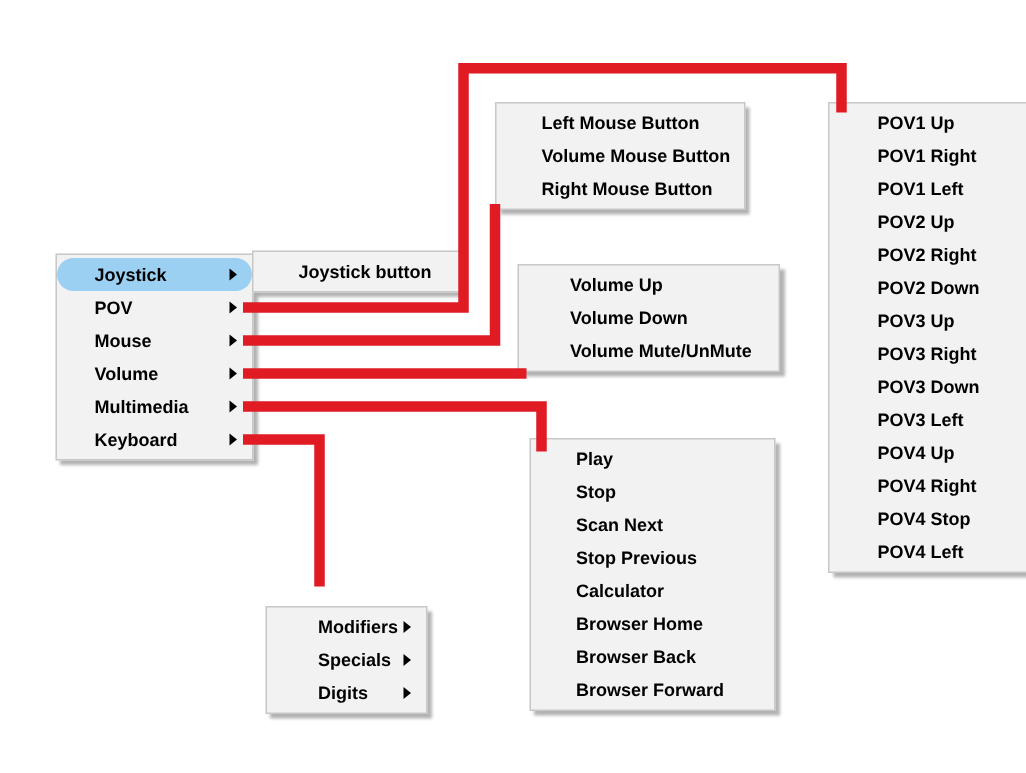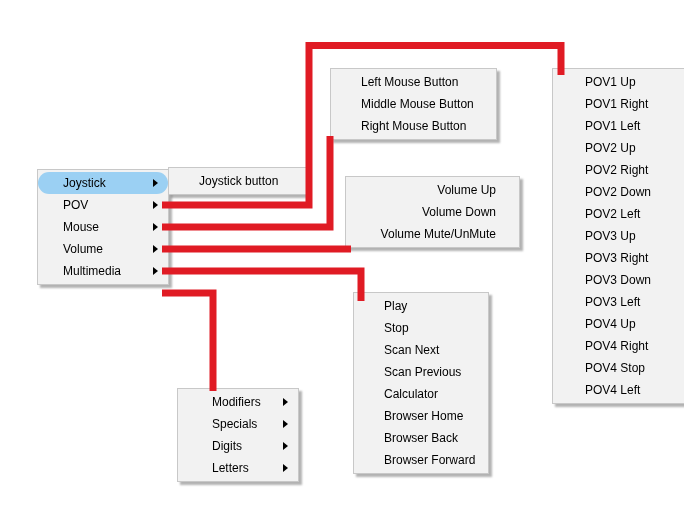--- a/index.html
+++ b/index.html
@@ -24,45 +24,46 @@
     background: var(--menu-bg);
     border: 1px solid var(--menu-border);
     box-shadow: 3px 3px 2px rgba(0,0,0,0.30);
     padding: 2px 0;
     z-index: 1;
   }
   .menu .item {
     height: 22px;
     line-height: 22px;
     padding-left: 30px;
-    padding-right: 23px;
+    padding-right: 12px;
     position: relative;
     white-space: nowrap;
     cursor: default;
+    font-weight: bold;
   }
   .menu .item.highlighted { background: var(--highlight); border-radius: 11px; }
   .arrow {
     position: absolute;
     right: 10px;
     top: 50%;
     transform: translateY(-50%);
     width: 0; height: 0;
     border-left: 5px solid #000;
     border-top: 4px solid transparent;
     border-bottom: 4px solid transparent;
   }
   
   .m-main        { left: 37px;  top: 169px; width: 132px; }
   .m-main .item  { padding-left: 25px; }
   .m-joystick    { left: 168px; top: 167px; width: 139px; }
   .m-mouse       { left: 330px; top: 68px;  width: 167px; }
   .m-volume      { left: 345px; top: 176px; width: 175px; }
-  .m-volume .item{ padding-left: 34px; text-align: right; }
-  .m-multimedia  { left: 353px; top: 292px; width: 136px; }
-  .m-keyboard    { left: 177px; top: 388px; width: 122px; }
+  .m-volume .item{ padding-left: 34px; }
+  .m-multimedia  { left: 353px; top: 292px; width: 164px; }
+  .m-keyboard    { left: 177px; top: 404px; width: 108px; }
   .m-keyboard .item { padding-left: 34px; }
   .m-pov         { left: 552px; top: 68px;  width: 134px; }
   .m-pov .item   { padding-left: 32px; }
 
   #connector-overlay {
     position: absolute;
     left: 0; top: 0;
     width: 684px; height: 515px;
     z-index: 10;
     pointer-events: none;
@@ -92,34 +93,38 @@
     <span class="arrow"></span>
   </div>
   <div class="item">
     <span>Volume</span>
     <span class="arrow"></span>
   </div>
   <div class="item">
     <span>Multimedia</span>
     <span class="arrow"></span>
   </div>
+  <div class="item">
+    <span>Keyboard</span>
+    <span class="arrow"></span>
+  </div>
 </div>
 
 <div class="menu m-joystick">
   <div class="item">
     <span>Joystick button</span>
   </div>
 </div>
 
 <div class="menu m-mouse">
   <div class="item">
     <span>Left Mouse Button</span>
   </div>
   <div class="item">
-    <span>Middle Mouse Button</span>
+    <span>Volume Mouse Button</span>
   </div>
   <div class="item">
     <span>Right Mouse Button</span>
   </div>
 </div>
 
 <div class="menu m-volume">
   <div class="item">
     <span>Volume Up</span>
   </div>
@@ -135,21 +140,21 @@
   <div class="item">
     <span>Play</span>
   </div>
   <div class="item">
     <span>Stop</span>
   </div>
   <div class="item">
     <span>Scan Next</span>
   </div>
   <div class="item">
-    <span>Scan Previous</span>
+    <span>Stop Previous</span>
   </div>
   <div class="item">
     <span>Calculator</span>
   </div>
   <div class="item">
     <span>Browser Home</span>
   </div>
   <div class="item">
     <span>Browser Back</span>
   </div>
@@ -162,36 +167,31 @@
   <div class="item">
     <span>Modifiers</span>
     <span class="arrow"></span>
   </div>
   <div class="item">
     <span>Specials</span>
     <span class="arrow"></span>
   </div>
   <div class="item">
     <span>Digits</span>
-    <span class="arrow"></span>
-  </div>
-  <div class="item">
-    <span>Letters</span>
     <span class="arrow"></span>
   </div>
 </div>
 
 <div class="menu m-pov">
   <div class="item"><span>POV1 Up</span></div>
   <div class="item"><span>POV1 Right</span></div>
   <div class="item"><span>POV1 Left</span></div>
   <div class="item"><span>POV2 Up</span></div>
   <div class="item"><span>POV2 Right</span></div>
   <div class="item"><span>POV2 Down</span></div>
-  <div class="item"><span>POV2 Left</span></div>
   <div class="item"><span>POV3 Up</span></div>
   <div class="item"><span>POV3 Right</span></div>
   <div class="item"><span>POV3 Down</span></div>
   <div class="item"><span>POV3 Left</span></div>
   <div class="item"><span>POV4 Up</span></div>
   <div class="item"><span>POV4 Right</span></div>
   <div class="item"><span>POV4 Stop</span></div>
   <div class="item"><span>POV4 Left</span></div>
 </div>
 

